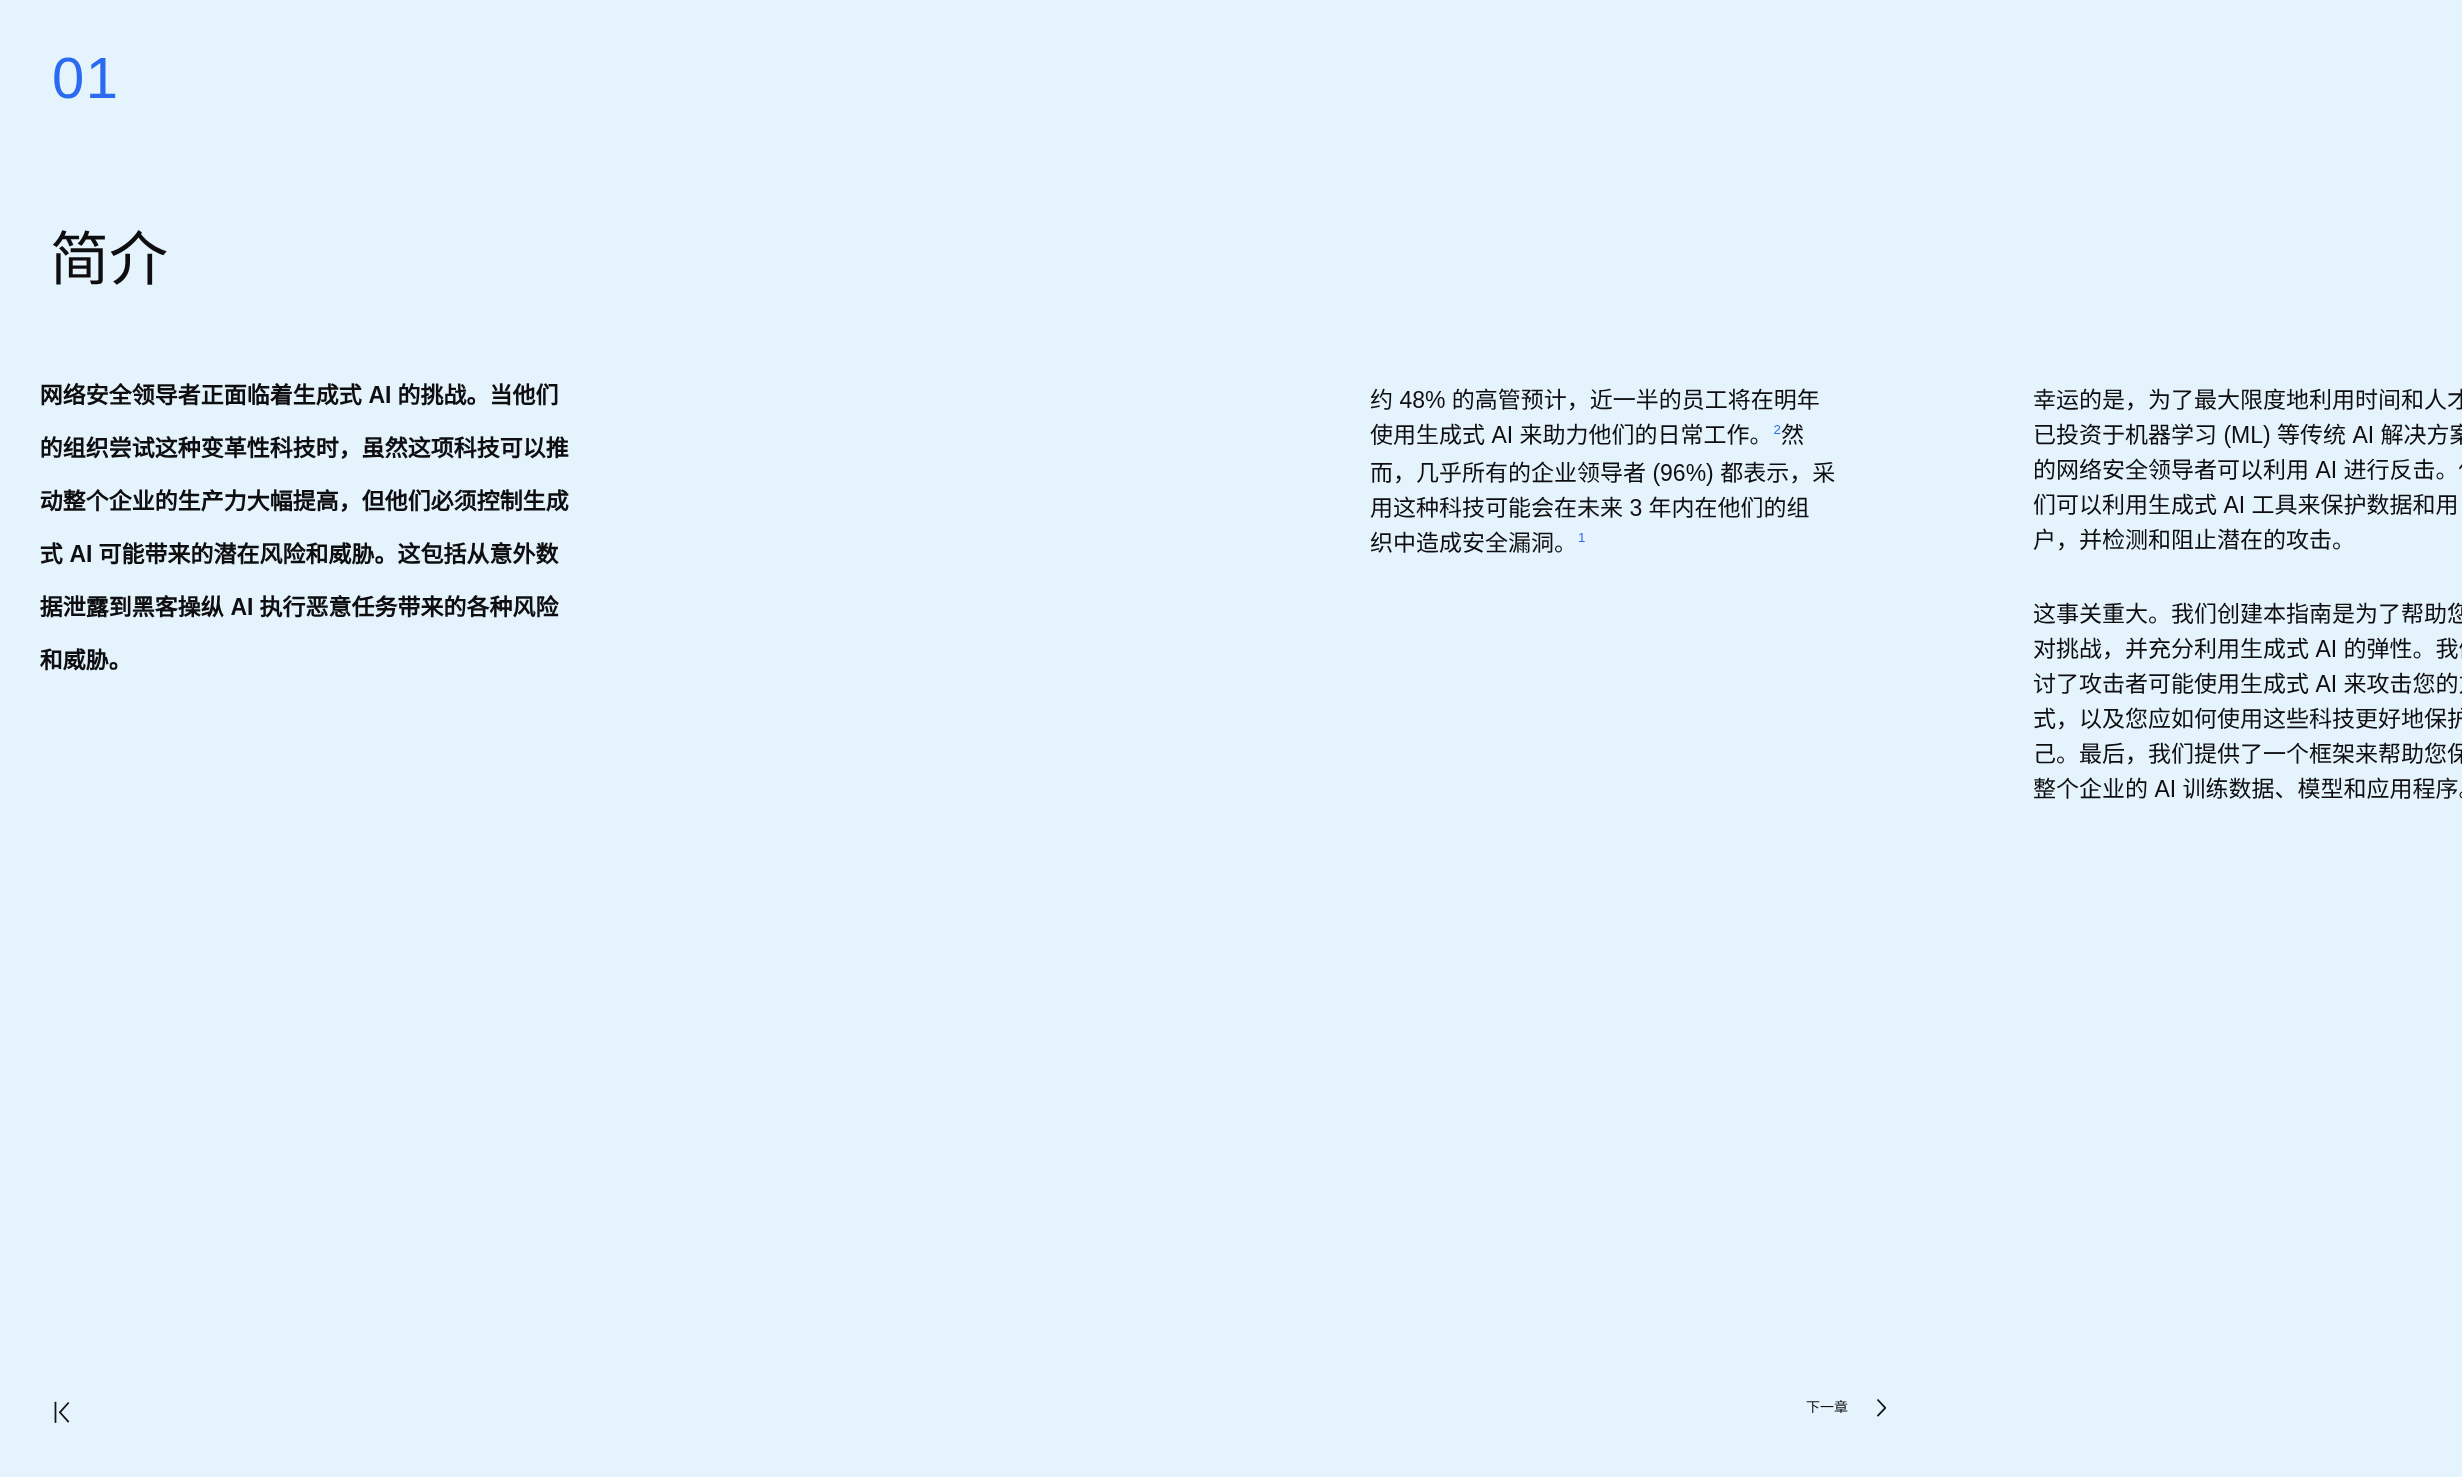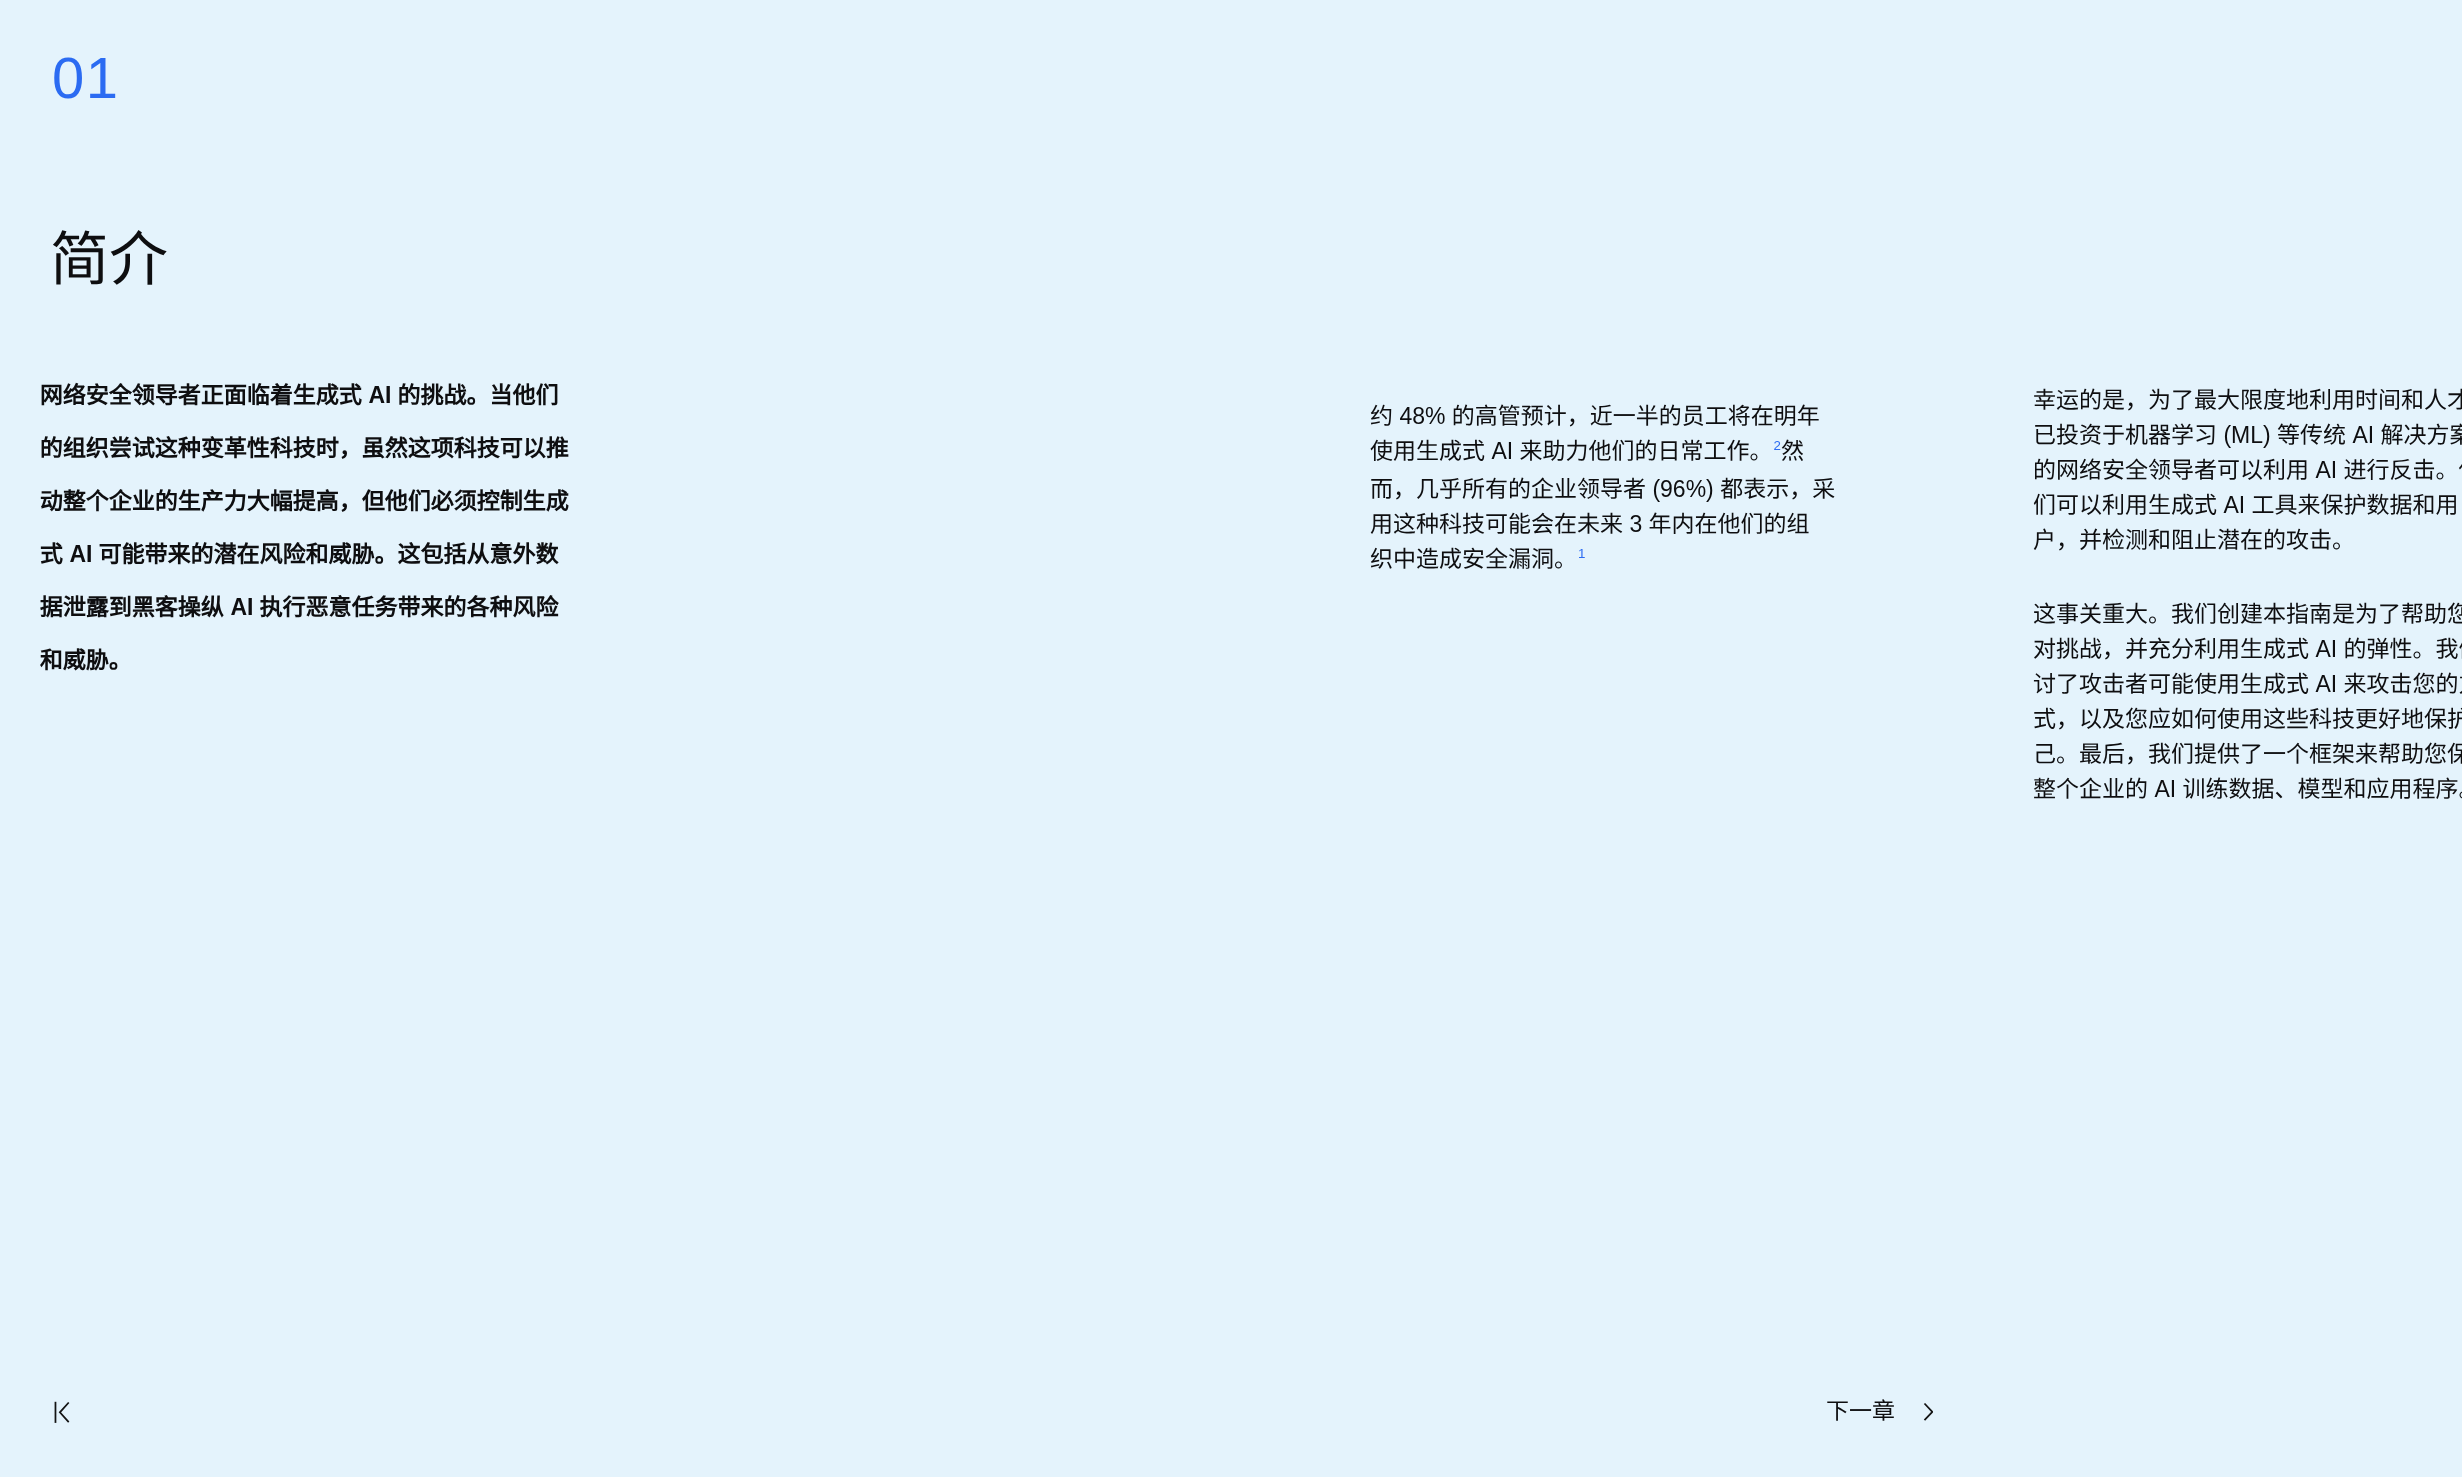--- a/index.html
+++ b/index.html
@@ -46,21 +46,21 @@
     white-space: pre-line;
   }
 
   .col {
     position: absolute;
     top: 383px;
     width: 645px;
     font-size: 23px;
     line-height: 35px;
   }
-  .col-middle { left: 1370px; margin-top: 16px; }
+  .col-middle { left: 1370px; }
   .col-right  { left: 2033px; }
   .col p { margin: 0; white-space: pre-line; }
   .col p + p { margin-top: 39px; }
 
   .footnote-ref {
     color: var(--accent, #2b6bf2);
     font-size: 13.3px;
     position: relative;
     top: -8.9px;
     margin-left: 1px;
@@ -91,23 +91,22 @@
     position: absolute;
     left: 54px;
     top: 1401px;
   }
 
   .footer-next {
     position: absolute;
     left: 1806px;
     top: 1398px;
     gap: 27.6px;
-    font-size: 23px;
+    font-size: 14px;
     line-height: 1.2;
-    margin-left: 20px;
   }
 
   .nav-icon { display: block; }
   .nav-icon path, .nav-icon line, .nav-icon polyline {
     fill: none;
     stroke: #141414;
     stroke-width: 3.6;
   }
 </style>
 </head>

